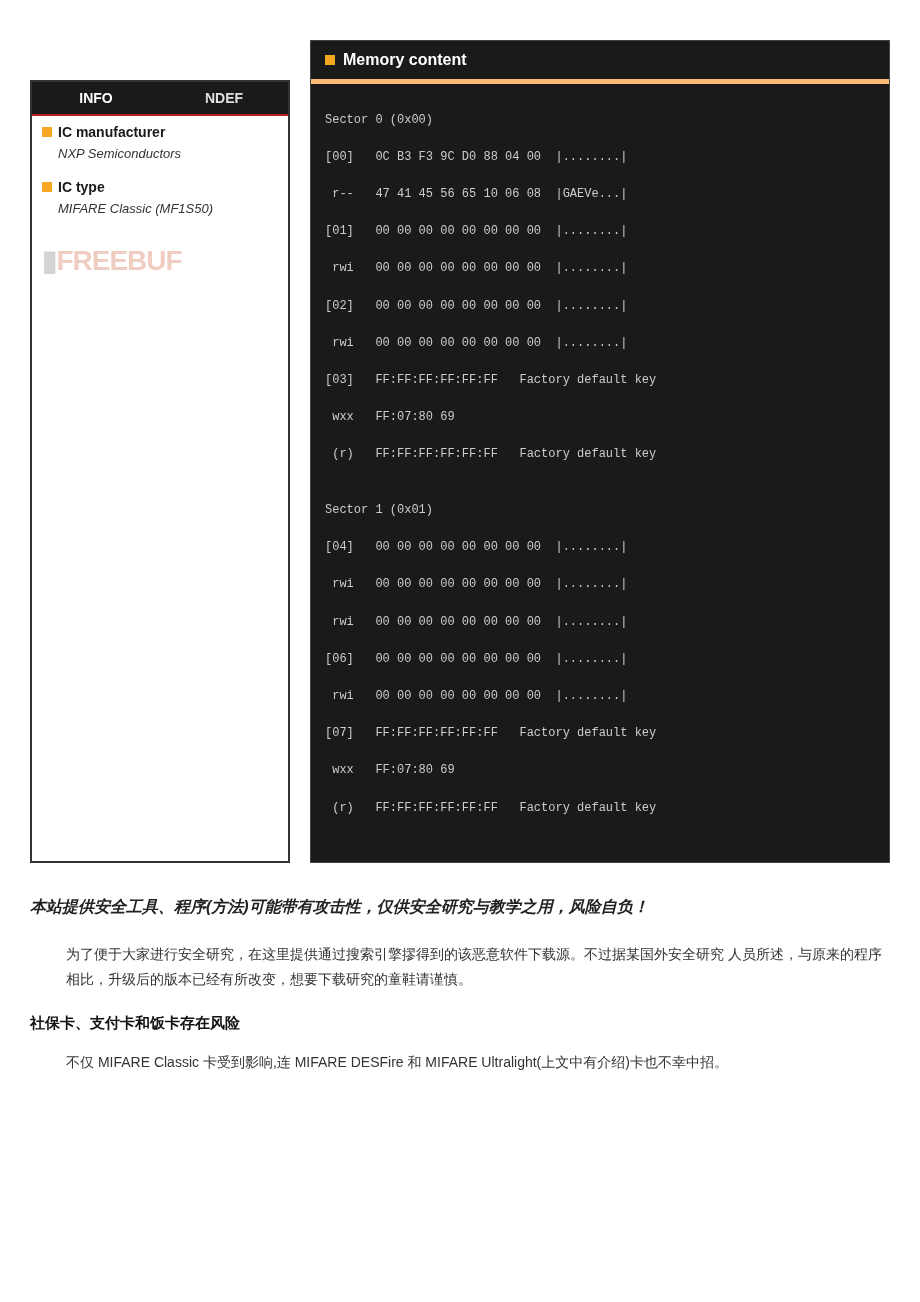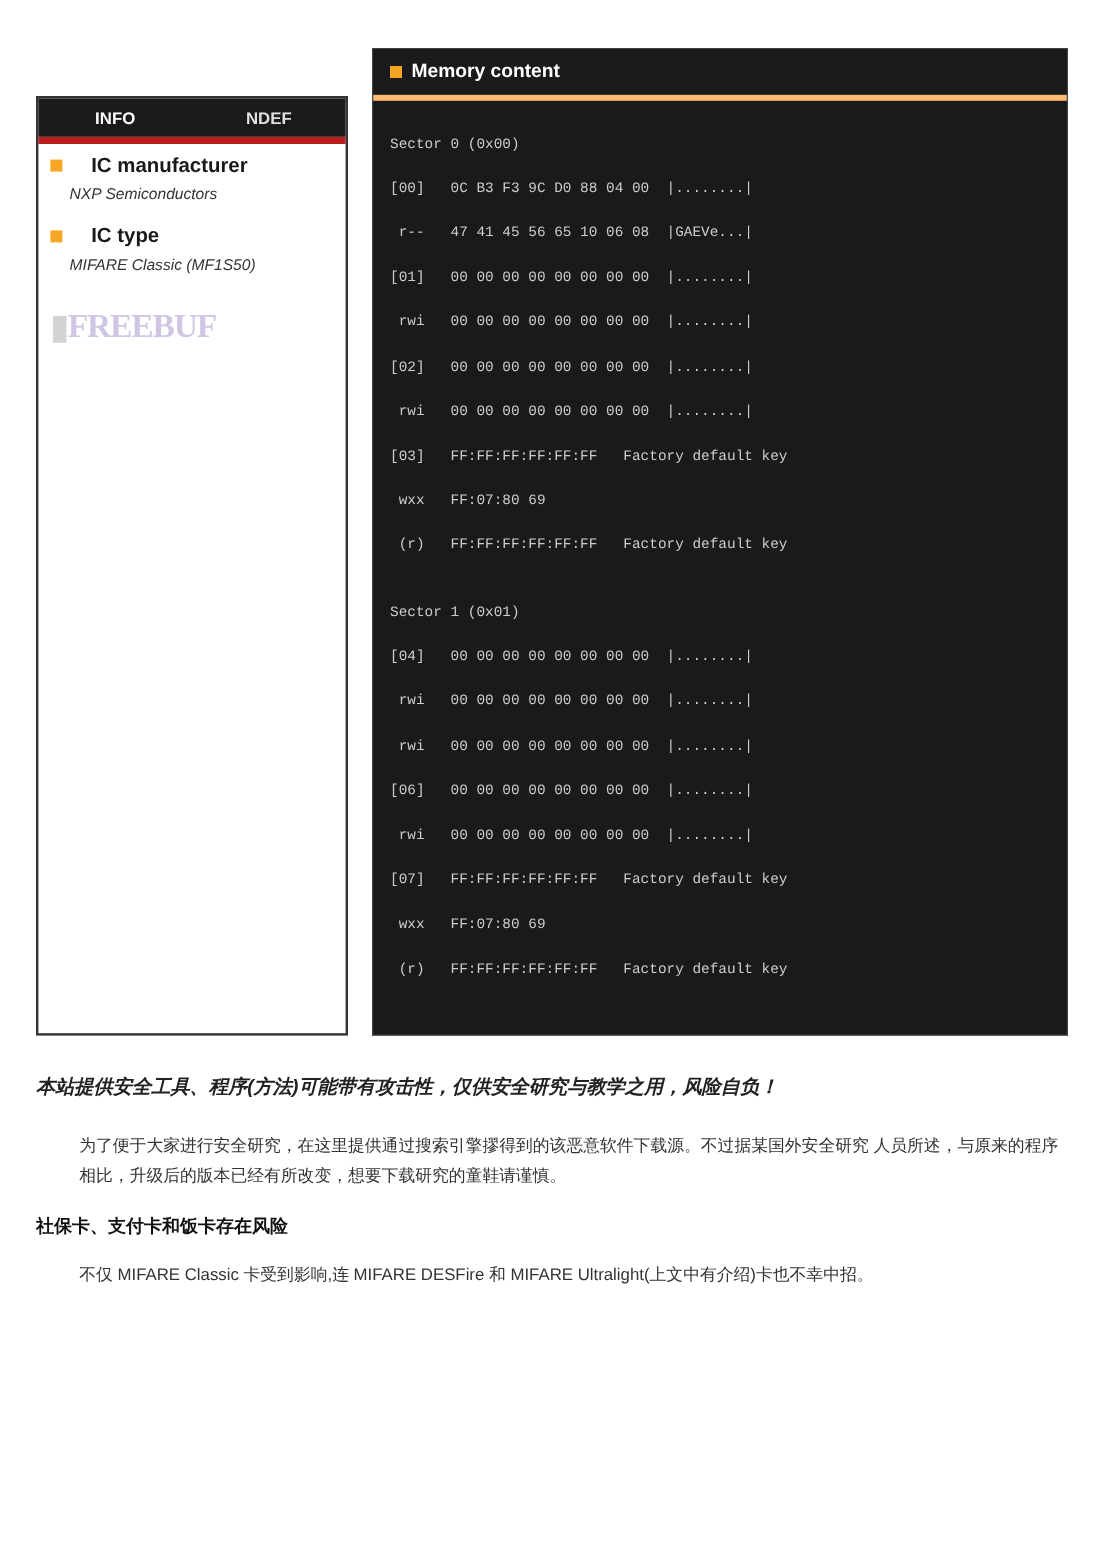--- a/index.html
+++ b/index.html
@@ -23,44 +23,44 @@
       width: 260px;
       min-width: 260px;
       border: 2px solid #333;
       background: #fff;
       margin-top: 40px;
       position: relative;
     }
 
     .tab-row {
       display: flex;
-      border-bottom: 6px solid #b91c1c;
+      border-bottom: 2px solid #b91c1c;
     }
 
     .tab {
       flex: 1;
       padding: 8px 10px;
       text-align: center;
       font-weight: bold;
       font-size: 14px;
       cursor: pointer;
       background: #1a1a1a;
       color: #e0e0e0;
     }
     .tab.active {
       background: #1a1a1a;
       color: #fff;
     }
 
     .section-label {
       display: flex;
       align-items: center;
-      gap: 24px;
-      font-weight: bold;
-      font-size: 17px;
+      gap: 6px;
+      font-weight: bold;
+      font-size: 14px;
       padding: 8px 10px 4px 10px;
       color: #1a1a1a;
     }
 
     .section-label .bullet {
       width: 10px;
       height: 10px;
       background: #f5a623;
       display: inline-block;
       flex-shrink: 0;
@@ -78,22 +78,22 @@
       display: flex;
       align-items: center;
       gap: 0;
       opacity: 0.25;
     }
 
     .logo-text {
       font-size: 28px;
       font-weight: 900;
       letter-spacing: -1px;
-      color: #4c1d95;
-      font-family: Liberation Serif, serif;
+      color: #c2410c;
+      font-family: Liberation Sans, sans-serif;
     }
 
     
     .right-panel {
       flex: 1;
       background: #1a1a1a;
       color: #ccc;
       font-family: 'Courier New', Courier, monospace;
       font-size: 12px;
       padding: 0;

